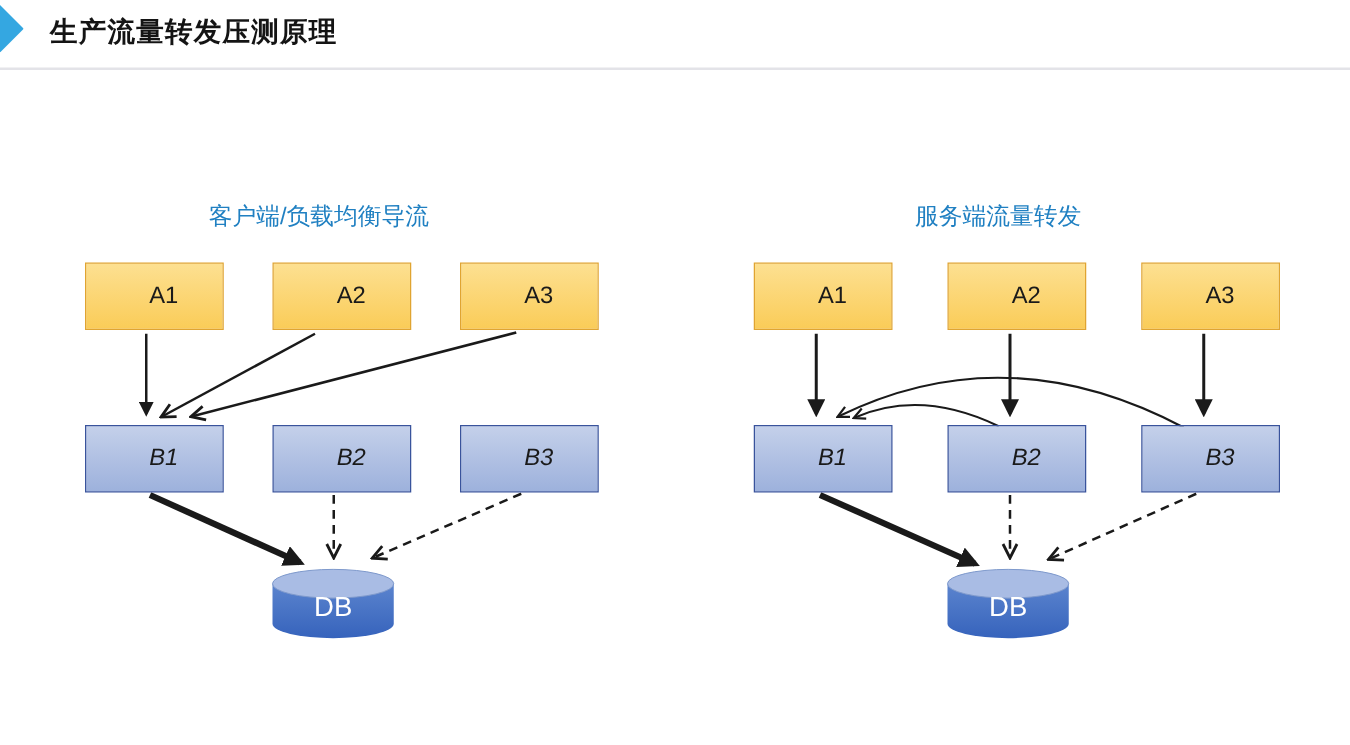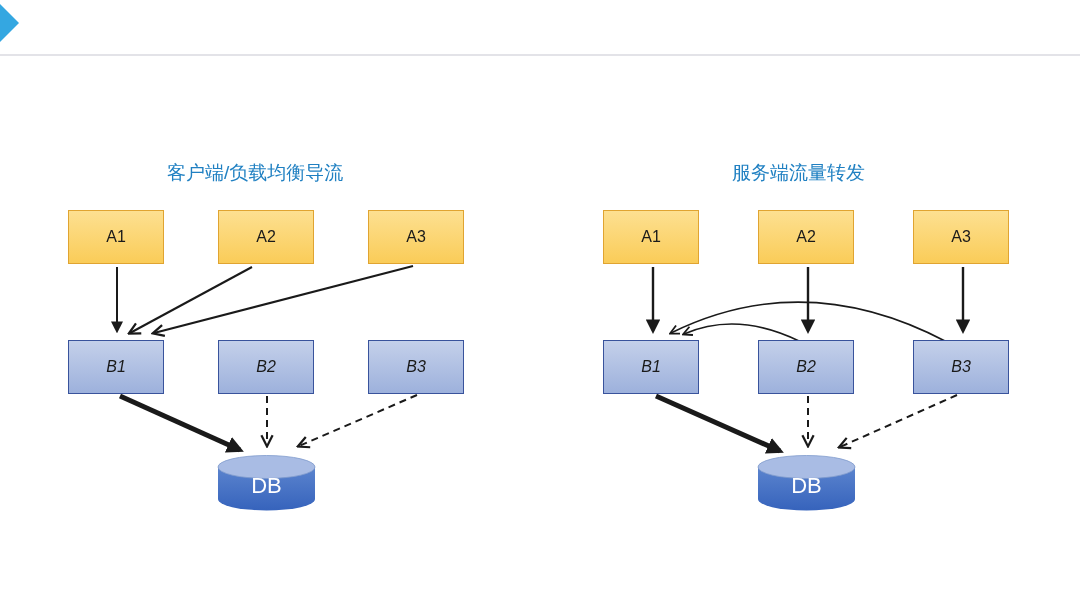--- a/index.html
+++ b/index.html
@@ -12,21 +12,21 @@
   .page-title{position:absolute;left:40px;top:11px;font-size:22px;font-weight:bold;color:#141414;letter-spacing:1px;}
   .divider{position:absolute;left:0;top:54px;width:1080px;height:2px;background:#E3E3E8;}
 
   
   .diagram-heading{position:absolute;font-size:19px;color:#2080C2;white-space:nowrap;}
   .heading-left{left:167px;top:160px;}
   .heading-right{left:732px;top:160px;}
 
   
   .node{position:absolute;width:94px;height:52px;display:flex;align-items:center;justify-content:center;
-    font-size:16px;color:#1a1a1a;z-index:2;box-sizing:content-box;}
+    font-size:19px;color:#1a1a1a;z-index:2;box-sizing:content-box;padding-left:15px;}
   .node-a{background:linear-gradient(180deg,#FDE091 0%,#FACC58 100%);border:1.5px solid #E0A431;}
   .node-b{background:linear-gradient(180deg,#C4D0EA 0%,#9DB1DC 100%);border:1.5px solid #39539C;font-style:italic;}
 
   
   .l-a1{left:68px;top:210px;}  .l-a2{left:218px;top:210px;}  .l-a3{left:368px;top:210px;}
   .l-b1{left:68px;top:340px;}  .l-b2{left:218px;top:340px;}  .l-b3{left:368px;top:340px;}
   
   .r-a1{left:603px;top:210px;} .r-a2{left:758px;top:210px;} .r-a3{left:913px;top:210px;}
   .r-b1{left:603px;top:340px;} .r-b2{left:758px;top:340px;} .r-b3{left:913px;top:340px;}
 
@@ -35,20 +35,21 @@
   .db-label-left{left:218px;} .db-label-right{left:758px;}
 
   .arrow-layer{position:absolute;left:0;top:0;z-index:1;}
 </style>
 </head>
 <body>
 
 <div class="slide">
 
   <div class="accent-tri"></div>
+  <div class="page-title">生产流量转发压测原理</div>
   <div class="divider"></div>
 
   <div class="diagram-heading heading-right">服务端流量转发</div>
   <div class="diagram-heading heading-left">客户端/负载均衡导流</div>
 
   <svg class="arrow-layer" width="1080" height="596" viewBox="0 0 1080 596">
     <defs>
       <marker id="ahSolid" viewBox="0 0 10 10" refX="8" refY="5" markerWidth="6" markerHeight="6" orient="auto">
         <path d="M0,0 L10,5 L0,10 Z" fill="#1A1A1A"></path>
       </marker>

